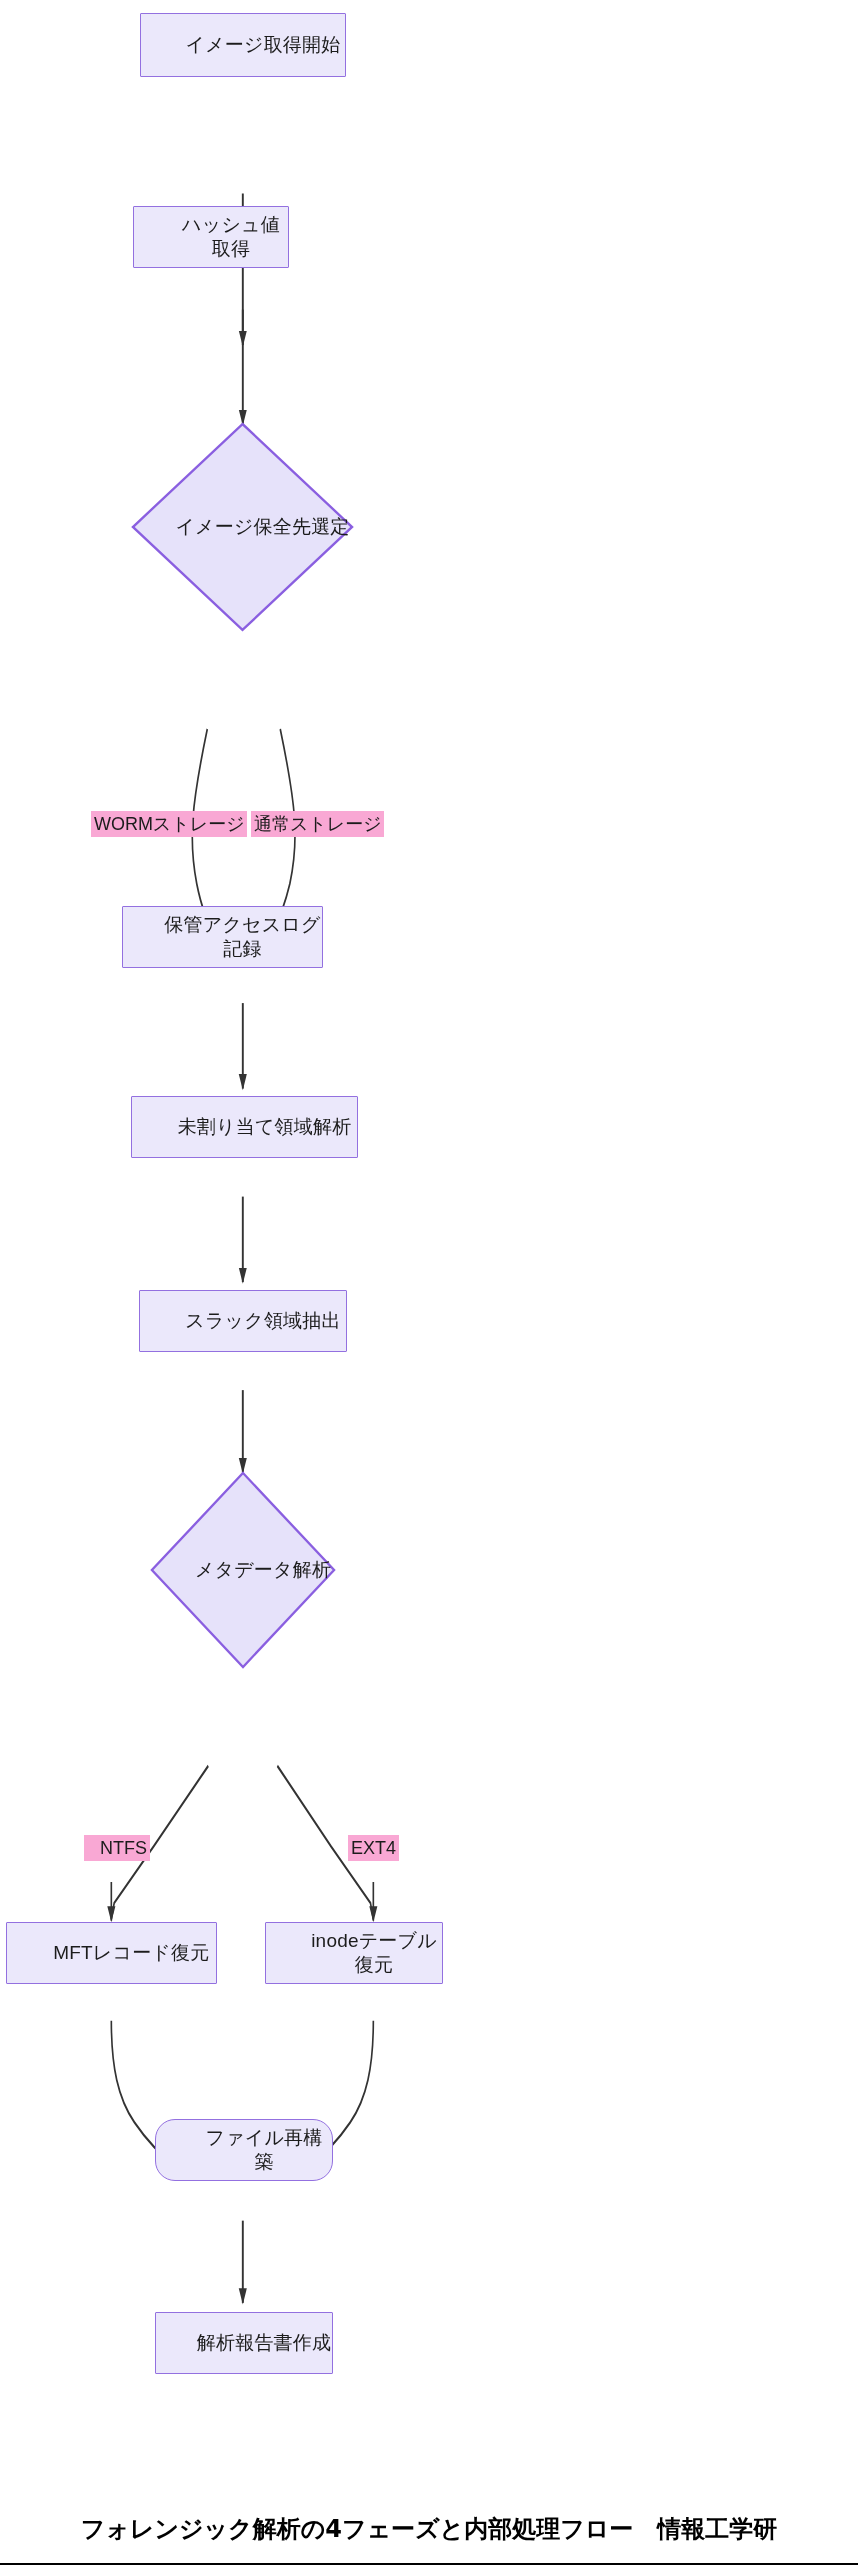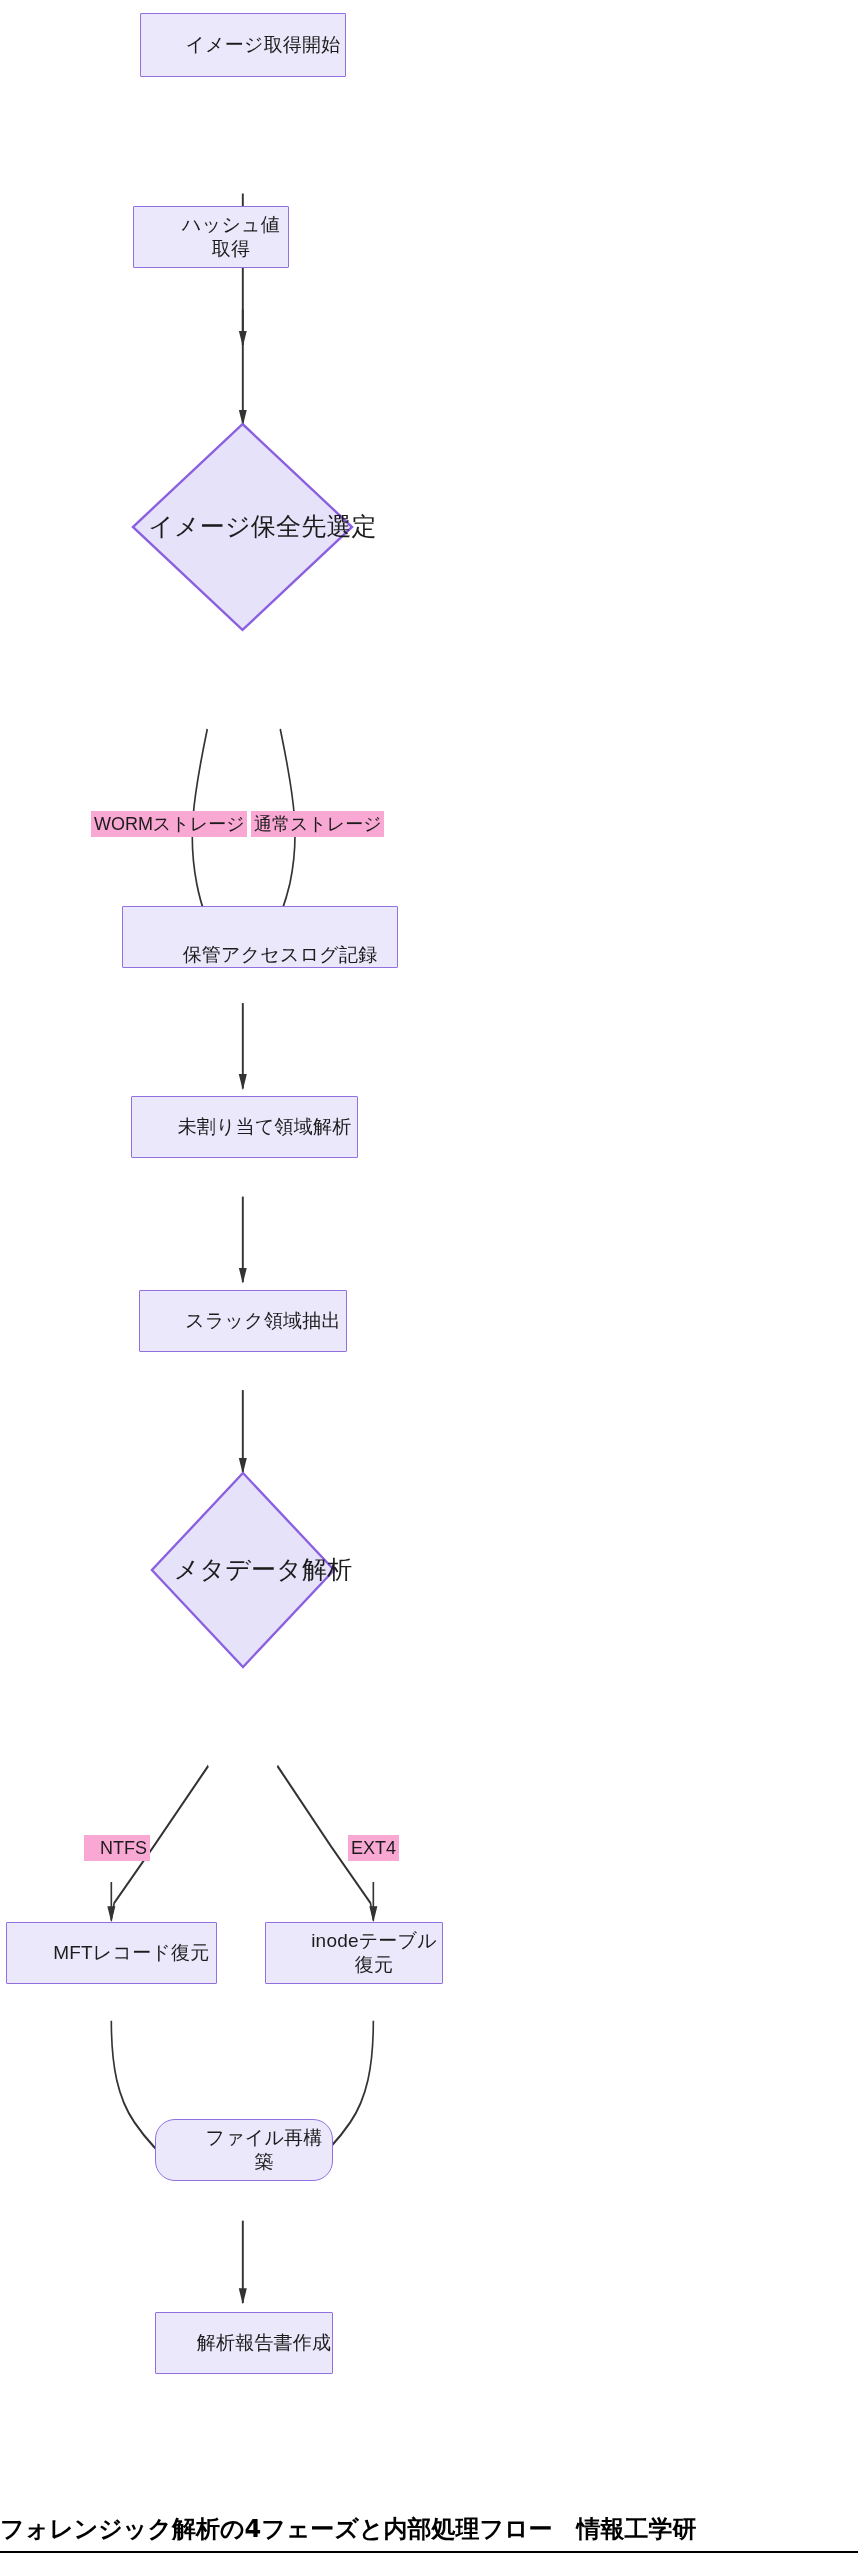--- a/index.html
+++ b/index.html
@@ -51,45 +51,46 @@
     position: absolute;
     left: 0;
     top: 0;
     width: 100%;
     height: 100%;
   }
   .diamond-label {
     position: relative;
     z-index: 2;
     color: #1c1c1c;
-    font-size: 25px;
+    font-size: 19px;
     white-space: nowrap;
   }
   .edge-label {
     position: absolute;
     background: #f9a8d4;
     color: #1c1c1c;
     font-size: 18px;
     line-height: 1.25;
     padding: 1.9px 2.9px;
     white-space: nowrap;
     box-sizing: border-box;
   }
   .caption {
     position: absolute;
     left: 0;
     width: 858px;
+    text-align: center;
     font-family: "DejaVu Sans", sans-serif;
     font-weight: bold;
     font-size: 24px;
     color: #000000;
     white-space: nowrap;
     overflow: hidden;
     border-bottom: 2.9px solid #000000;
-    padding-bottom: 6px;
+    padding-bottom: 18px;
   }
 </style>
 </head>
 <body>
 
 <div id="canvas">
 
   <svg id="edge-layer" viewBox="0 0 894 1500" xmlns="http://www.w3.org/2000/svg" preserveAspectRatio="none" style="height: 2419px; top: 0px;">
     <defs>
       <marker id="arrow" markerWidth="11" markerHeight="11" refX="9" refY="5" orient="auto" markerUnits="userSpaceOnUse">
@@ -132,21 +133,21 @@
     <span>ハッシュ値取得</span>
   </div>
 
   <div class="node diamond-wrap" style="left: 131px; top: 422px; width: 223px; height: 210px;">
     <svg class="diamond-shape" viewBox="0 0 232 210" preserveAspectRatio="none" xmlns="http://www.w3.org/2000/svg">
       <polygon points="116,2 230,105 116,208 2,105" fill="#e6e2fa" stroke="#8a5fe0" stroke-width="2.4"></polygon>
     </svg>
     <span class="diamond-label">イメージ保全先選定</span>
   </div>
 
-  <div class="node rect" style="left: 122px; top: 906px; width: 276px; height: 62px; align-items: flex-end;">
+  <div class="node rect" style="left: 122px; top: 906px; width: 201px; height: 62px;">
     <span>保管アクセスログ記録</span>
   </div>
 
   <div class="node rect" style="left: 131px; top: 1096px; width: 227px; height: 62px; font-family: Liberation Serif, serif;">
     <span>未割り当て領域解析</span>
   </div>
 
   <div class="node rect" style="left: 139px; top: 1290px; width: 208px; height: 62px;">
     <span>スラック領域抽出</span>
   </div>

